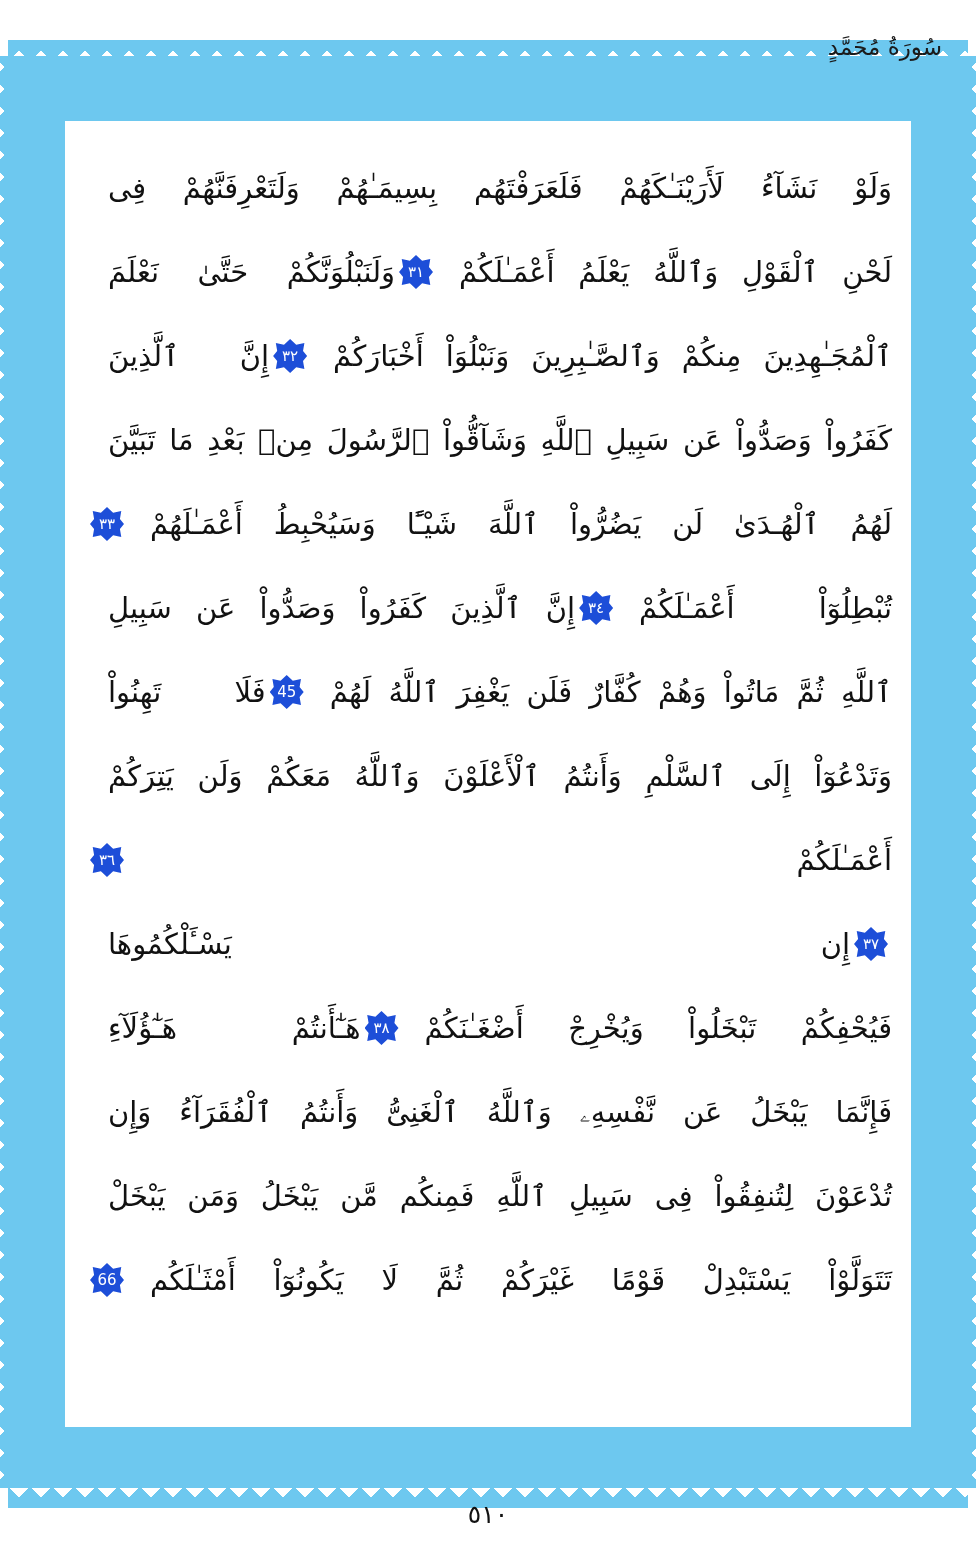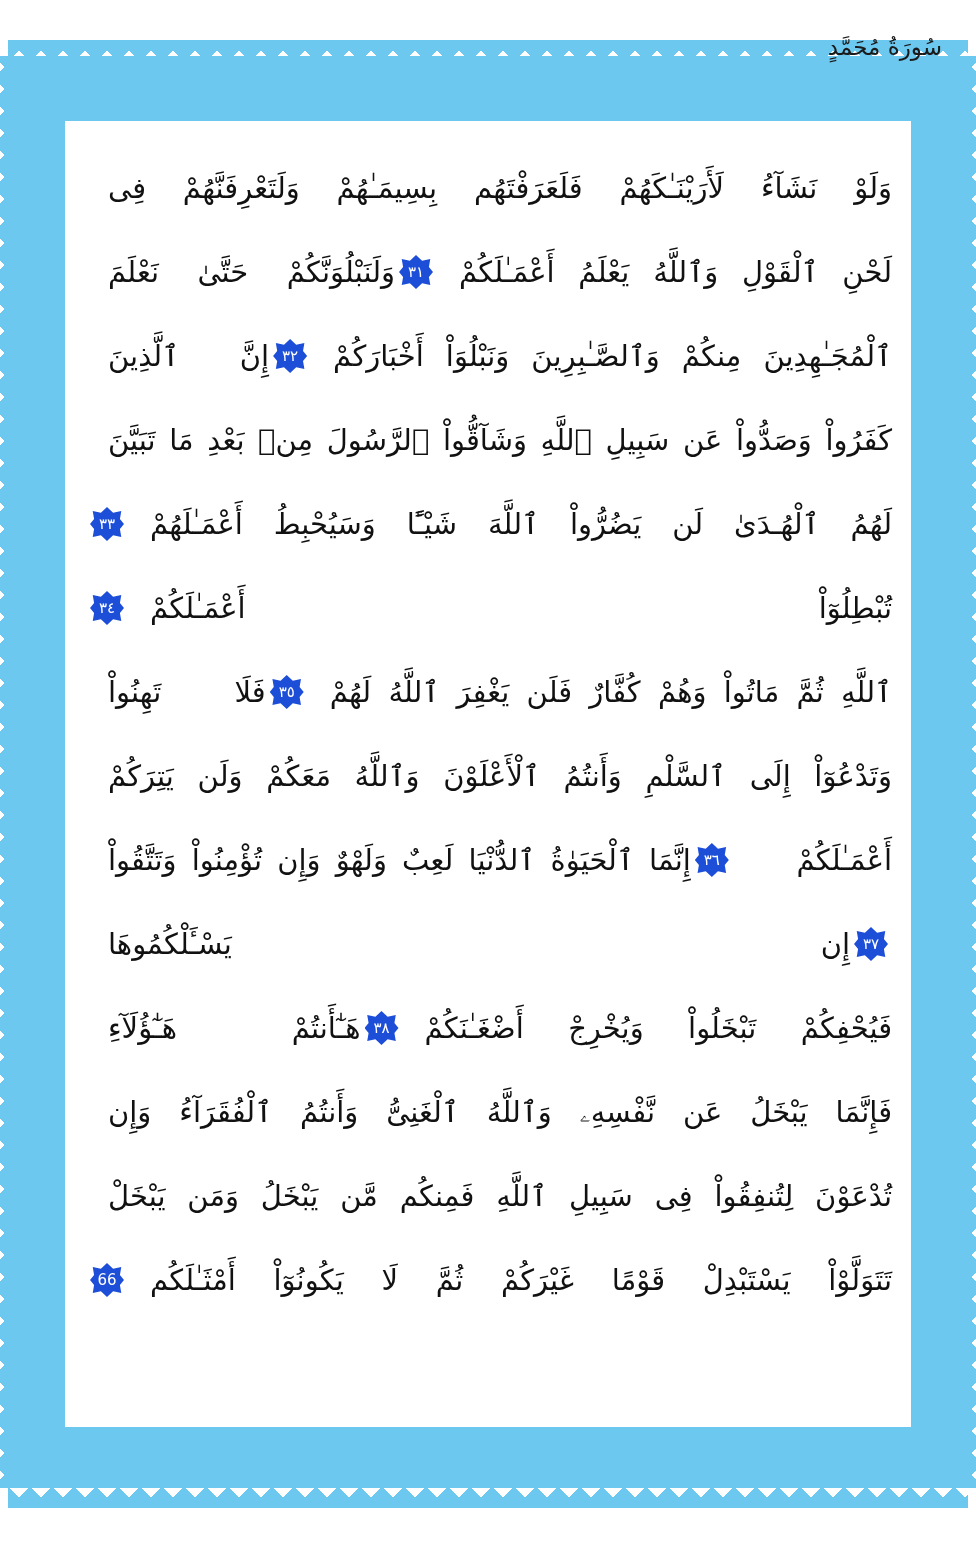--- a/index.html
+++ b/index.html
@@ -190,33 +190,33 @@
       <div class="line">
         <span class="t stretch">كَفَرُواْ وَصَدُّواْ عَن سَبِيلِ ٱللَّهِ وَشَآقُّواْ ٱلرَّسُولَ مِنۢ بَعْدِ مَا تَبَيَّنَ</span>
       </div>
       <div class="line">
         <span class="t stretch">لَهُمُ ٱلْهُـدَىٰ لَن يَضُرُّواْ ٱللَّهَ شَيْـًٔا وَسَيُحْبِطُ أَعْمَـٰلَهُمْ</span>
         <span class="aya">٣٣</span>
       </div>
       <div class="line">
         <span class="t stretch">تُبْطِلُوٓاْ أَعْمَـٰلَكُمْ</span>
         <span class="aya">٣٤</span>
+        <span class="t stretch">إِنَّ ٱلَّذِينَ كَفَرُواْ وَصَدُّواْ عَن سَبِيلِ</span>
       </div>
       <div class="line">
         <span class="t stretch">ٱللَّهِ ثُمَّ مَاتُواْ وَهُمْ كُفَّارٌ فَلَن يَغْفِرَ ٱللَّهُ لَهُمْ</span>
-        <span class="aya">٣٥</span>
+        <span class="aya">45</span>
         <span class="t stretch">فَلَا تَهِنُواْ</span>
       </div>
       <div class="line">
         <span class="t stretch">وَتَدْعُوٓاْ إِلَى ٱلسَّلْمِ وَأَنتُمُ ٱلْأَعْلَوْنَ وَٱللَّهُ مَعَكُمْ وَلَن يَتِرَكُمْ</span>
       </div>
       <div class="line">
         <span class="t stretch">أَعْمَـٰلَكُمْ</span>
         <span class="aya">٣٦</span>
-        <span class="t stretch">إِنَّمَا ٱلْحَيَوٰةُ ٱلدُّنْيَا لَعِبٌ وَلَهْوٌ وَإِن تُؤْمِنُواْ وَتَتَّقُواْ</span>
       </div>
       <div class="line">
         <span class="aya">٣٧</span>
         <span class="t stretch">إِن يَسْـَٔلْكُمُوهَا</span>
       </div>
       <div class="line">
         <span class="t stretch">فَيُحْفِكُمْ تَبْخَلُواْ وَيُخْرِجْ أَضْغَـٰنَكُمْ</span>
         <span class="aya">٣٨</span>
         <span class="t stretch">هَـٰٓأَنتُمْ هَـٰٓؤُلَآءِ</span>
       </div>
@@ -225,14 +225,15 @@
       </div>
       <div class="line">
         <span class="t stretch">تُدْعَوْنَ لِتُنفِقُواْ فِى سَبِيلِ ٱللَّهِ فَمِنكُم مَّن يَبْخَلُ وَمَن يَبْخَلْ</span>
       </div>
       <div class="line">
         <span class="t stretch">تَتَوَلَّوْاْ يَسْتَبْدِلْ قَوْمًا غَيْرَكُمْ ثُمَّ لَا يَكُونُوٓاْ أَمْثَـٰلَكُم</span>
         <span class="aya">66</span>
       </div>
     </div>
 
+  <div class="footer">٥١٠</div>
 
 </div>
 
 </body></html>

